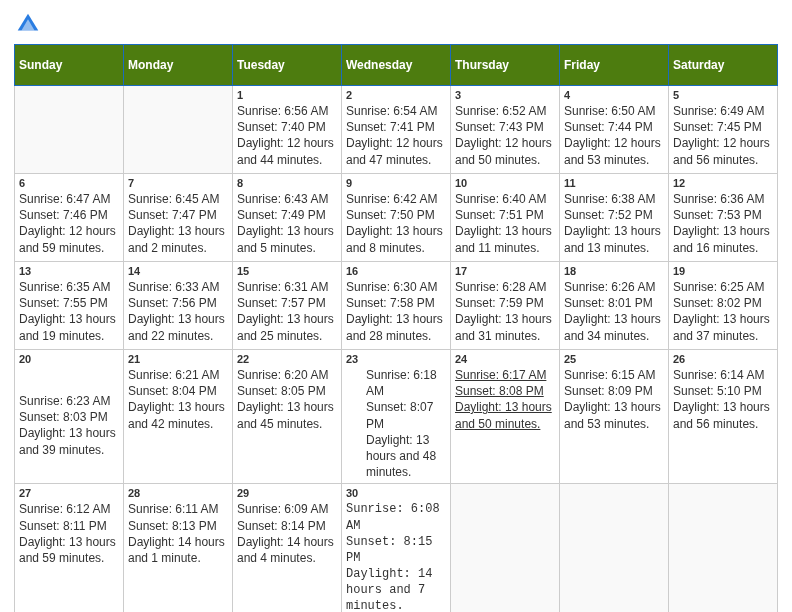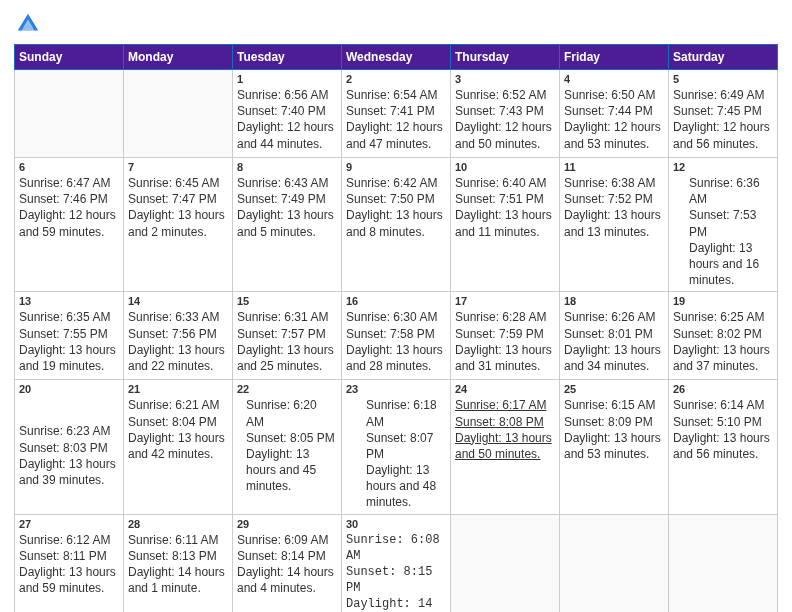--- a/index.html
+++ b/index.html
@@ -53,25 +53,25 @@
       color: #555;
     }
     .calendar {
       flex: 1;
       border: 1px solid #ccc;
       border-collapse: collapse;
       width: 100%;
       table-layout: fixed;
     }
     .calendar th {
-      background: #4c1d95;
+      background: #4d7c0f;
       color: #fff;
       font-size: 12px;
       font-weight: bold;
-      padding: 5px 4px;
+      padding: 13px 4px;
       text-align: left;
       border: 1px solid #1a6bbf;
     }
     .calendar td {
       border: 1px solid #ccc;
       vertical-align: top;
       padding: 3px 4px;
       font-size: 9.5px;
       color: #333;
       height: 88px;
@@ -195,21 +195,21 @@
 Daylight: 13 hours and 11 minutes.</div>
           </td>
           <td>
             <span class="day-number">11</span>
             <div class="cell-text" style="white-space: pre-line;">Sunrise: 6:38 AM
 Sunset: 7:52 PM
 Daylight: 13 hours and 13 minutes.</div>
           </td>
           <td>
             <span class="day-number">12</span>
-            <div class="cell-text" style="white-space: pre-line; margin-left: 16px;">Sunrise: 6:36 AM
+            <div class="cell-text" style="white-space: pre-line;">Sunrise: 6:36 AM
 Sunset: 7:53 PM
 Daylight: 13 hours and 16 minutes.</div>
           </td>
         </tr>
         <tr>
           <td>
             <span class="day-number">13</span>
             <div class="cell-text" style="white-space: pre-line;">Sunrise: 6:35 AM
 Sunset: 7:55 PM
 Daylight: 13 hours and 19 minutes.</div>
@@ -259,21 +259,21 @@
 Daylight: 13 hours and 39 minutes.</div>
           </td>
           <td>
             <span class="day-number">21</span>
             <div class="cell-text" style="white-space: pre-line;">Sunrise: 6:21 AM
 Sunset: 8:04 PM
 Daylight: 13 hours and 42 minutes.</div>
           </td>
           <td>
             <span class="day-number">22</span>
-            <div class="cell-text" style="white-space: pre-line; margin-left: 9px;">Sunrise: 6:20 AM
+            <div class="cell-text" style="white-space: pre-line;">Sunrise: 6:20 AM
 Sunset: 8:05 PM
 Daylight: 13 hours and 45 minutes.</div>
           </td>
           <td>
             <span class="day-number">23</span>
             <div class="cell-text" style="white-space: pre-line; margin-left: 20px;">Sunrise: 6:18 AM
 Sunset: 8:07 PM
 Daylight: 13 hours and 48 minutes.</div>
           </td>
           <td>

